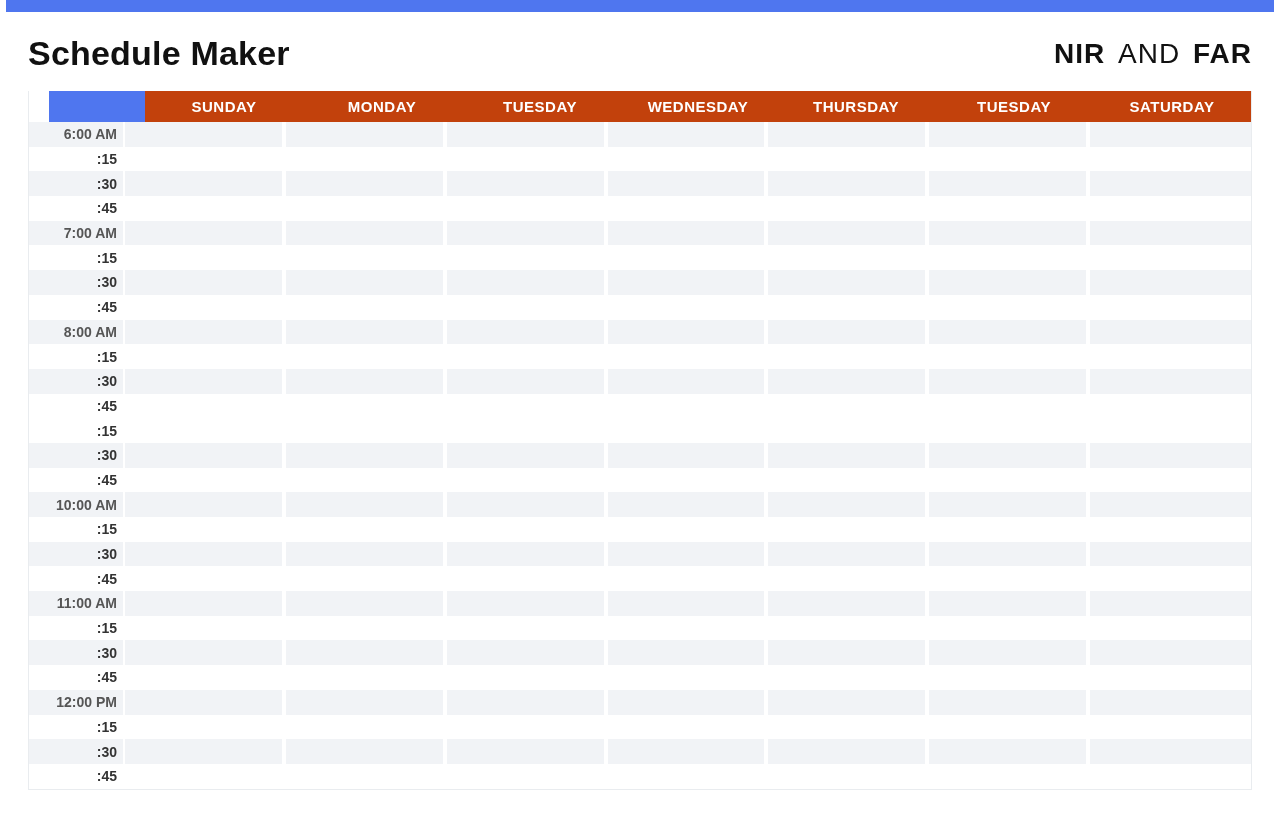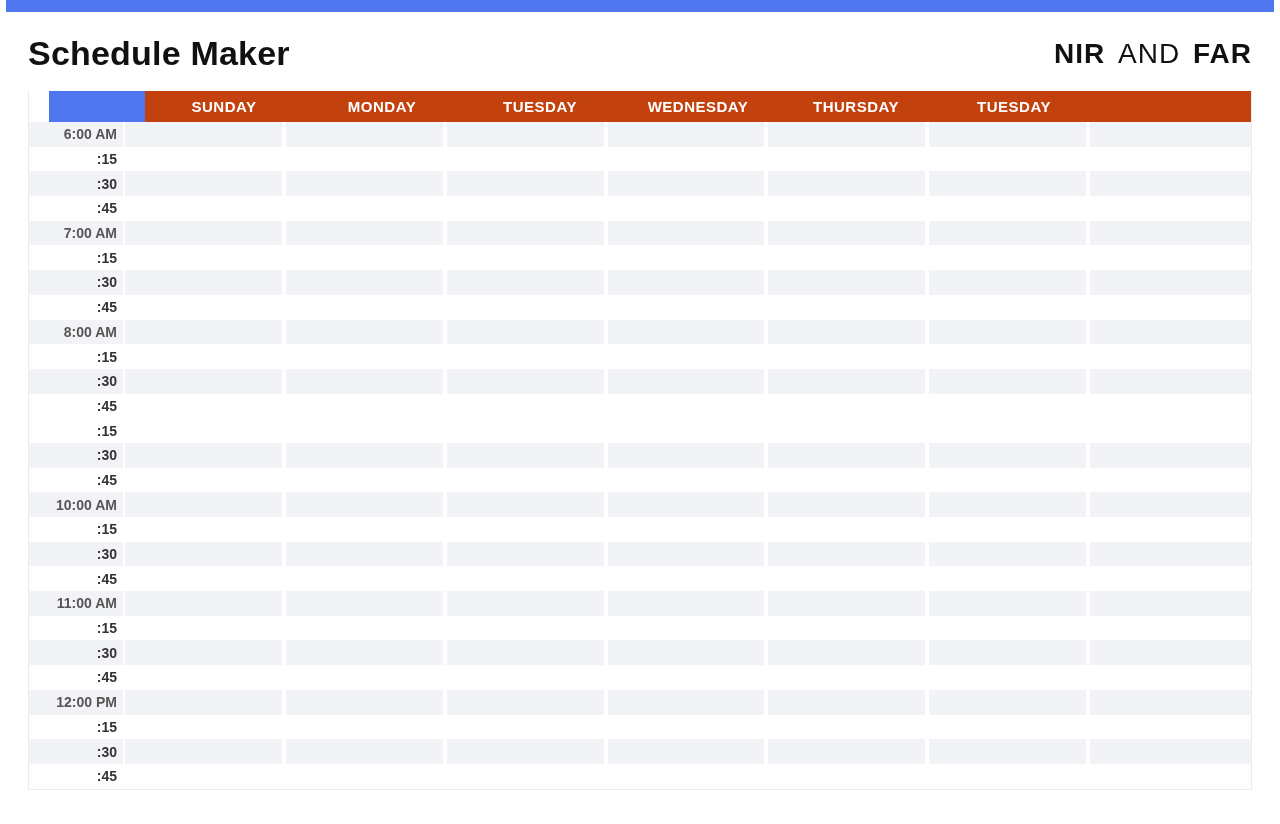--- a/index.html
+++ b/index.html
@@ -51,20 +51,21 @@
 
 <div class="sheet">
   <div class="hrow">
     <div class="hcell first"></div>
     <div class="hcell">SUNDAY</div>
     <div class="hcell">MONDAY</div>
     <div class="hcell">TUESDAY</div>
     <div class="hcell">WEDNESDAY</div>
     <div class="hcell">THURSDAY</div>
     <div class="hcell">TUESDAY</div>
+    <div class="hcell">SATURDAY</div>
   </div>
   <div id="rows-container">
       <div class="row alt">
         <div class="tcell hour">6:00 AM</div>
         <div class="dcell"></div>
         <div class="dcell"></div>
         <div class="dcell"></div>
         <div class="dcell"></div>
         <div class="dcell"></div>
         <div class="dcell"></div>

